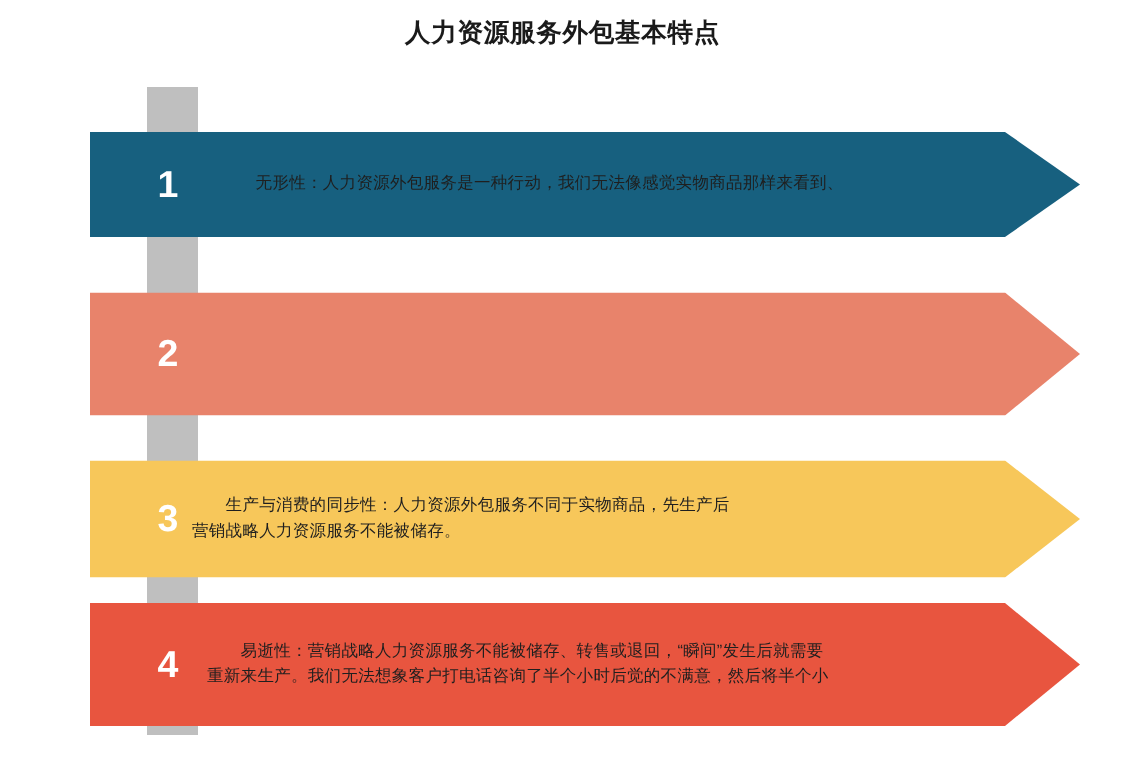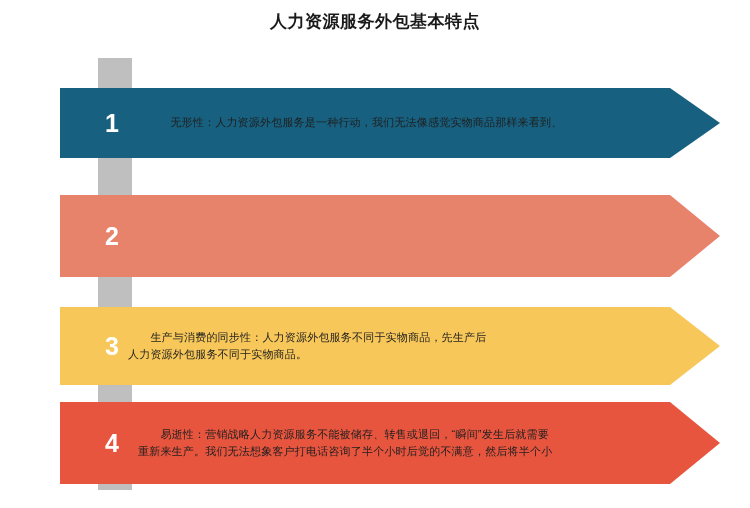--- a/index.html
+++ b/index.html
@@ -130,21 +130,21 @@
   <div class="row" id="row3">
     <div class="arrow">
       <svg viewBox="0 0 660 78" preserveAspectRatio="none">
         <polygon points="0,0 610,0 660,39 610,78 0,78" fill="#f7c75a"></polygon>
       </svg>
     </div>
     <div class="num">3</div>
     <div class="txt">
       <div>
         <span>　　生产与消费的同步性：人力资源外包服务不同于实物商品，先生产后</span>
-        <span>人力资源外包服务不同于实物商品。</span>
+        <span>营销战略人力资源服务不能被储存。</span>
       </div>
     </div>
   </div>
 
   <div class="row" id="row4">
     <div class="arrow">
       <svg viewBox="0 0 660 82" preserveAspectRatio="none">
         <polygon points="0,0 610,0 660,41 610,82 0,82" fill="#e8553f"></polygon>
       </svg>
     </div>

